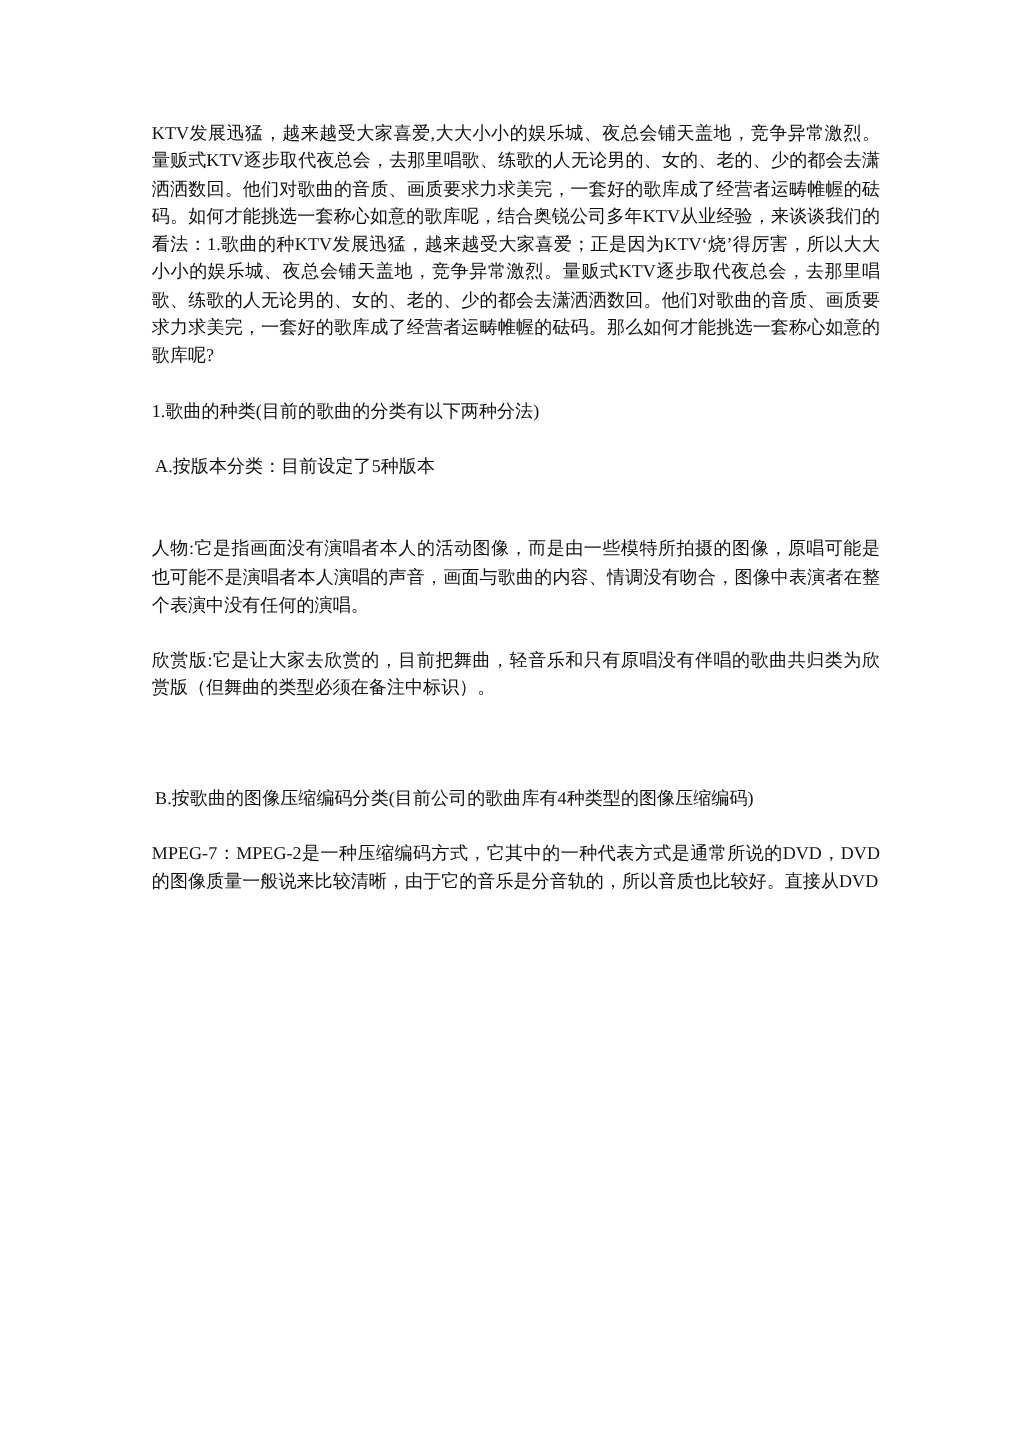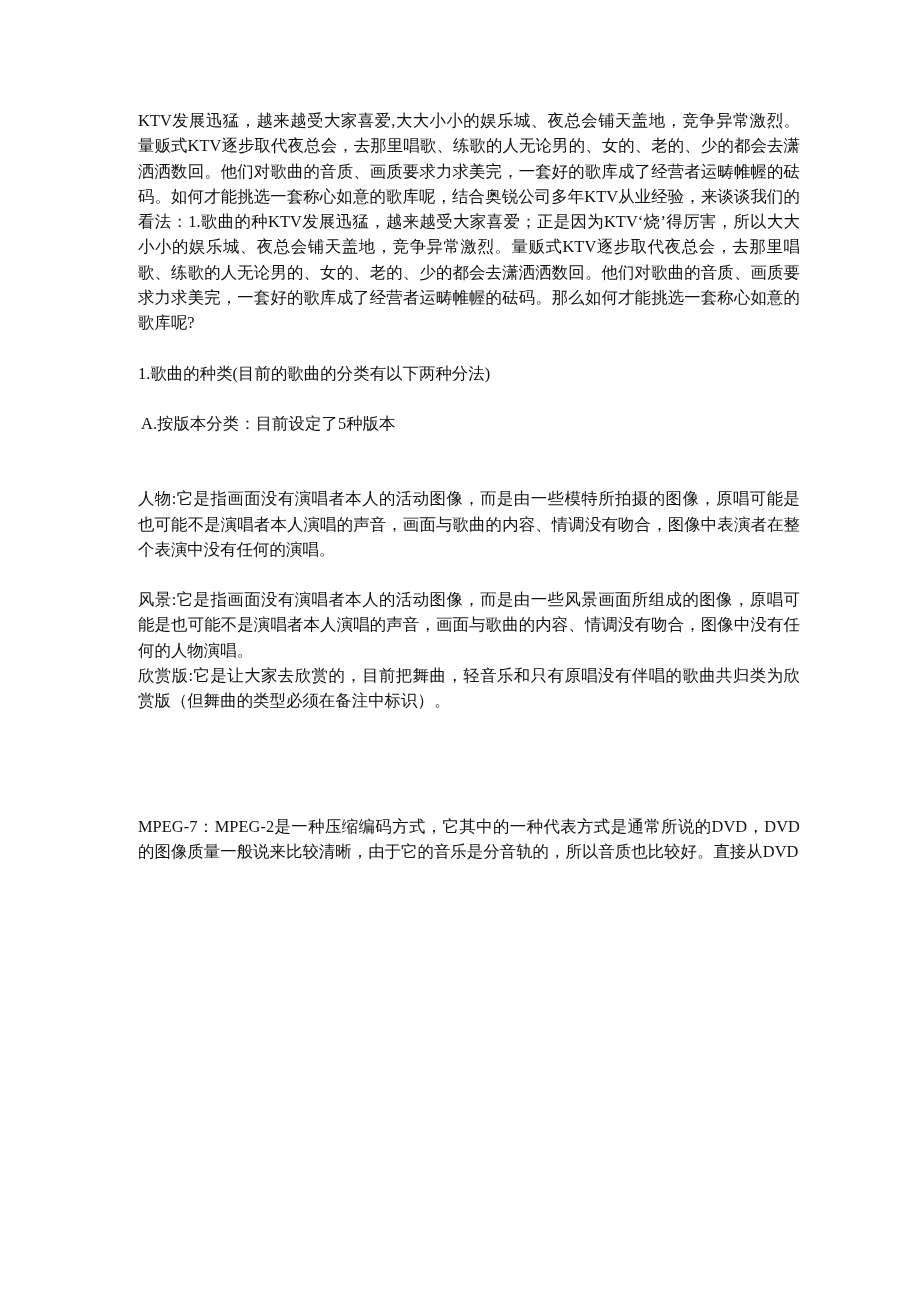--- a/index.html
+++ b/index.html
@@ -54,24 +54,24 @@
 
 
 
   <div class="gap-1"></div>
 
 
   <p class="para"><span class="lbl">人物:</span><span>它是指画面没有演唱者本人的活动图像，而是由一些模特所拍摄的图像，原唱可能是也可能不是演唱者本人演唱的声音，画面与歌曲的内容、情调没有吻合，图像中表演者在整个表演中没有任何的演唱。</span></p>
 
   <div class="gap-1"></div>
 
-  <p class="para"><span class="lbl">风景:</span><span>它是指画面没有演唱者本人的活动图像，而是由一些风景画面所组成的图像，原唱可能是也可能不是演唱者本人演唱的声音，画面与歌曲的内容、情调没有吻合，图像中没有任何的人物演唱。</span></p>
 
   <p class="para"><span class="lbl">欣赏版:</span><span>它是让大家去欣赏的，目前把舞曲，轻音乐和只有原唱没有伴唱的歌曲共归类为欣赏版（但舞曲的类型必须在备注中标识）。</span></p>
 
   <div class="gap-3"></div>
 
+  <p class="para heading-indent">B.按歌曲的图像压缩编码分类(目前公司的歌曲库有4种类型的图像压缩编码)</p>
 
   <div class="gap-1"></div>
 
   <p class="para"><span class="lbl">MPEG-7：</span><span>MPEG-2是一种压缩编码方式，它其中的一种代表方式是通常所说的DVD，DVD的图像质量一般说来比较清晰，由于它的音乐是分音轨的，所以音质也比较好。直接从DVD</span></p>
 
 </div>
 
 </body></html>

